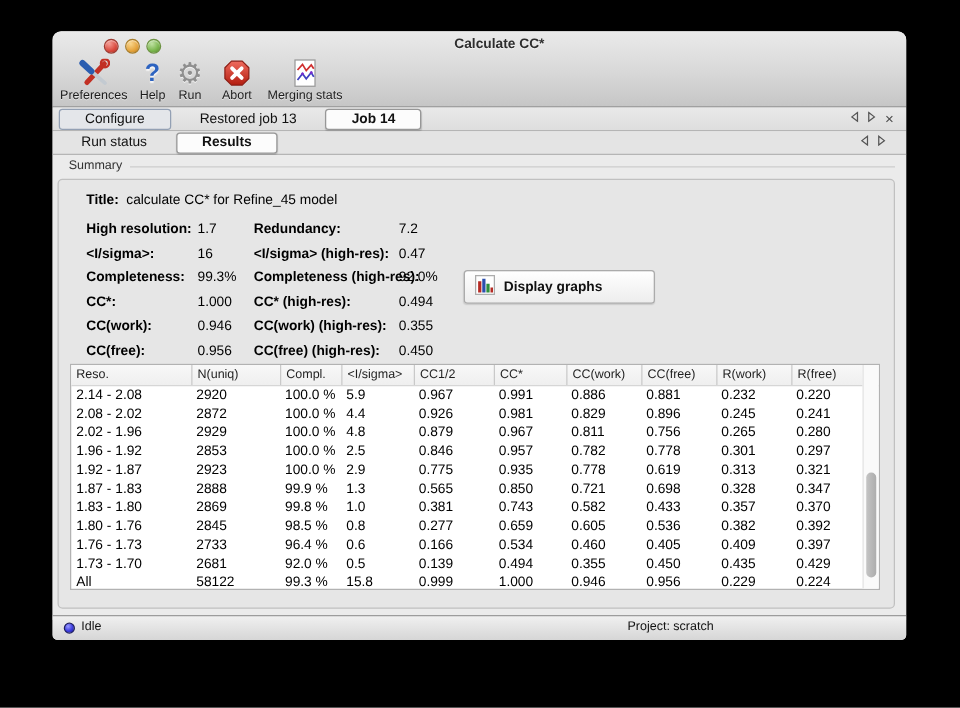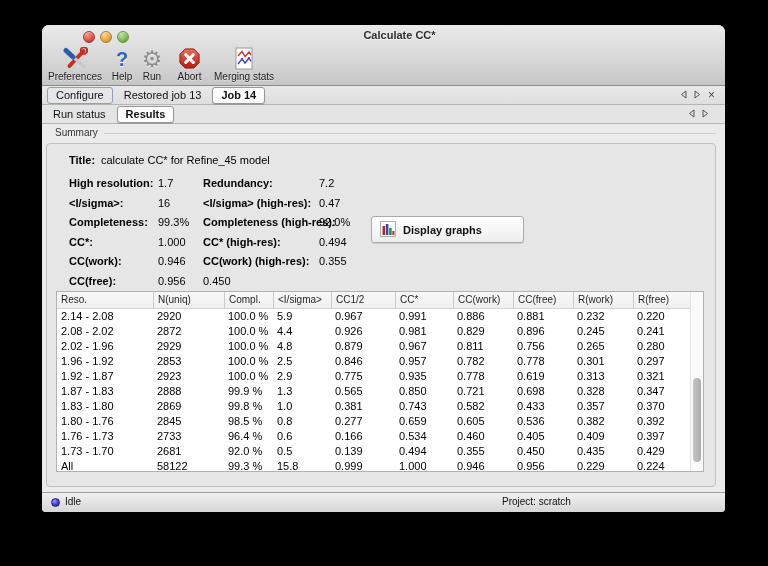--- a/index.html
+++ b/index.html
@@ -26,21 +26,21 @@
   .tb-run{width:28px;margin-left:2px;}
   .tb-abort{width:33px;margin-left:7px;}
   .tb-merge{width:76px;margin-left:0px;}
   .help-q{font-size:20px;font-weight:bold;color:#2d63c0;text-shadow:0 1px 1px rgba(255,255,255,.8);line-height:22px;}
   .gear{font-size:23px;color:#8f8f8f;text-shadow:0 1px 0 rgba(255,255,255,.7);line-height:24px;font-family:"DejaVu Sans",sans-serif;}
 
   
   .tabrow{position:relative;height:18px;border-bottom:1px solid #b5b5b5;display:flex;align-items:center;font-size:11px;}
   .tabrow1{background:linear-gradient(180deg,#e9e9e9,#dedede);}
   .tabrow2{background:#e4e4e4;}
-  .tab{padding:1px 8px;margin-left:2px;color:#111;border:1px solid transparent;border-radius:3px;line-height:13px;white-space:nowrap;cursor:default;}
+  .tab{padding:1px 20px;margin-left:2px;color:#111;border:1px solid transparent;border-radius:3px;line-height:13px;white-space:nowrap;cursor:default;}
   .tab.outlined{border-color:#93a0b4;background:#e4e6ea;margin-left:5px;}
   .tab.selected{border-color:#979797;background:#fcfcfc;font-weight:bold;box-shadow:0 1px 1px rgba(0,0,0,.15);}
   .tab-nav{position:absolute;top:0;bottom:0;display:flex;align-items:center;gap:7px;}
   .tabrow1 .tab-nav{right:10px;}
   .tabrow2 .tab-nav{right:16px;}
   .nav-x{font-size:12px;color:#4a4a4a;line-height:10px;margin-top:-1px;}
 
   
   .content{position:relative;height:372px;background:#ebebeb;}
   .section-label{position:absolute;left:13px;top:3px;font-size:10px;color:#333;}
@@ -207,20 +207,21 @@
               <span class="blab">CC* (high-res):</span>
               <span class="bval">0.494</span>
 
               <span class="blab">CC(work):</span>
               <span class="bval">0.946</span>
               <span class="blab">CC(work) (high-res):</span>
               <span class="bval">0.355</span>
 
               <span class="blab">CC(free):</span>
               <span class="bval">0.956</span>
+              <span class="blab">CC(free) (high-res):</span>
               <span class="bval">0.450</span>
             </div>
         </div>
 
         <button class="dg-btn">
           <span>
             <svg width="16" height="16" viewBox="0 0 16 16">
               <rect x="0.5" y="0.5" width="15" height="15" fill="#fff" stroke="#adadad"></rect>
               <rect x="2.5" y="5" width="2.6" height="9" fill="#b52b24"></rect>
               <rect x="5.8" y="3" width="2.6" height="11" fill="#2c4fae"></rect>

